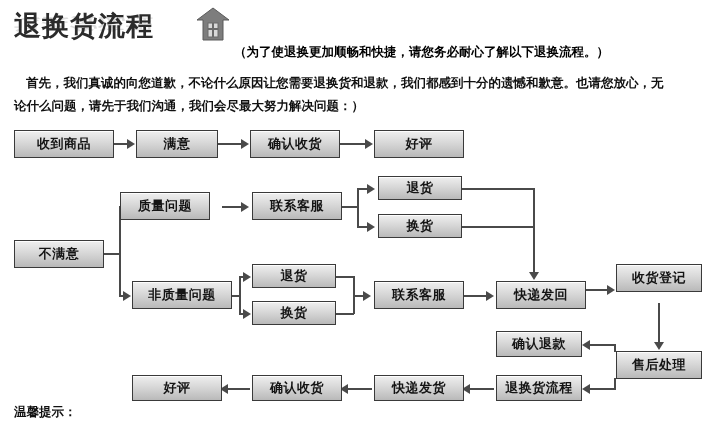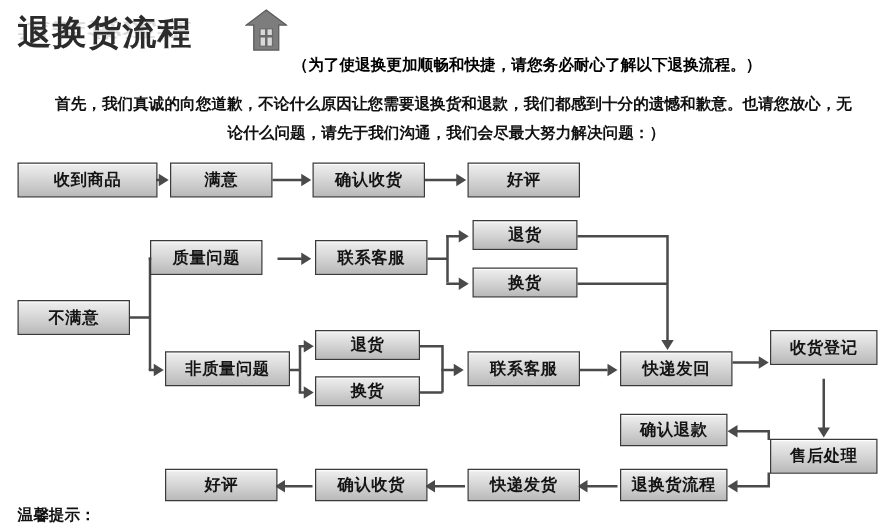--- a/index.html
+++ b/index.html
@@ -33,22 +33,22 @@
   .subtitle {
     position:absolute; left:234px; top:44px;
     font-size:12.5px; font-weight:bold; color:#000;
     white-space:nowrap;
   }
   .para {
     position:absolute; left:0px; top:72px; width:700px;
     font-size:12.5px; font-weight:bold; line-height:23px;
     color:#111; text-indent:0;
   }
-  .para .l1 { display:block; padding-left:44px; }
-  .para .l2 { display:block; padding-left:14px;text-align:center; }
+  .para .l1 { display:block; padding-left:26px; }
+  .para .l2 { display:block; padding-left:14px; }
 
   .footer-note {
     position:absolute; left:14px; top:404px;
     font-size:12.5px; font-weight:bold; color:#111;
   }
 
   
   .box {
     position:absolute;
     box-sizing:border-box;
@@ -167,21 +167,21 @@
 
   <div class="ln hl" style="left:466px; top:388px; width:28px;"></div>
   <div class="arrow arrow-l" style="left:462px; top:384px;"></div>
 
   <div class="ln hl" style="left:344px; top:388px; width:28px;"></div>
   <div class="arrow arrow-l" style="left:340px; top:384px;"></div>
 
   <div class="ln hl" style="left:224px; top:388px; width:26px;"></div>
   <div class="arrow arrow-l" style="left:220px; top:384px;"></div>
 
-  <div class="box" style="left:14px;  top:130px; width:112px;  height:28px;font-family:Liberation Serif, serif;">收到商品</div>
+  <div class="box" style="left:14px;  top:130px; width:100px;  height:28px;font-family:Liberation Serif, serif;">收到商品</div>
   <div class="box" style="left:136px; top:130px; width:82px;  height:28px;">满意</div>
   <div class="box" style="left:250px; top:130px; width:90px;  height:28px;">确认收货</div>
   <div class="box" style="left:374px; top:130px; width:90px;  height:28px;">好评</div>
 
   <div class="box" style="left:14px;  top:240px; width:90px;  height:28px;">不满意</div>
 
   <div class="box" style="left:120px; top:192px; width:90px;  height:28px;">质量问题</div>
   <div class="box" style="left:252px; top:192px; width:90px;  height:28px;">联系客服</div>
   <div class="box" style="left:378px; top:176px; width:84px;  height:24px;">退货</div>
   <div class="box" style="left:378px; top:214px; width:84px;  height:24px;">换货</div>

